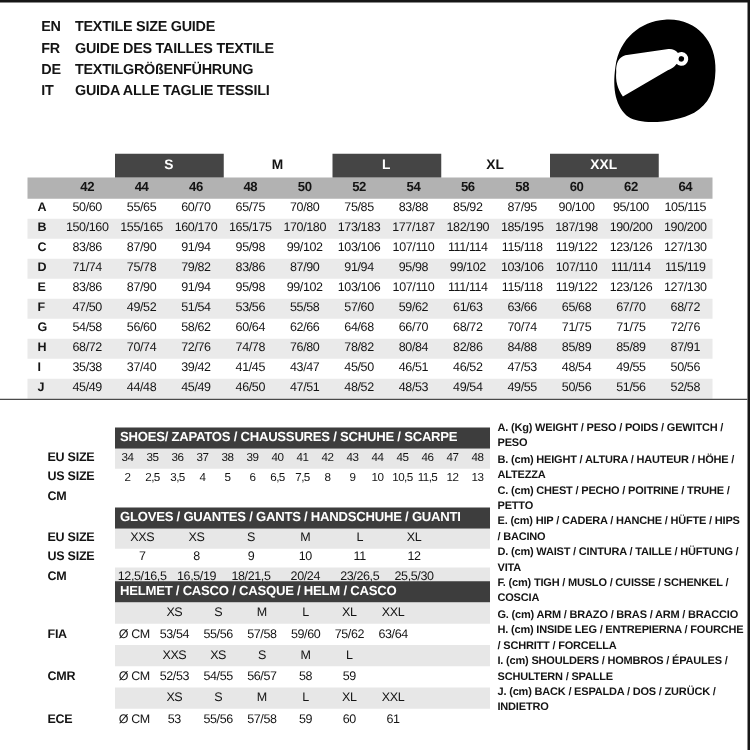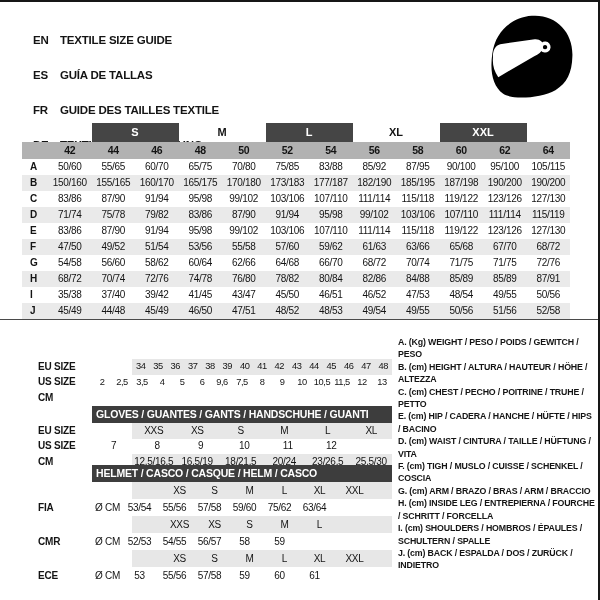--- a/index.html
+++ b/index.html
@@ -3,21 +3,21 @@
 <meta charset="utf-8">
 <style>
   html,body{margin:0;padding:0;background:#fff;}
   #frame{
     position:relative;width:600px;height:600px;background:#fff;overflow:hidden;
     box-sizing:border-box;border-top:2px solid #161616;border-right:2px solid #161616;
     font-family:"Liberation Sans",sans-serif;color:#141414;
   }
   
   .langs{position:absolute;left:33px;top:11px;}
-  .lang-row{display:flex;height:17.2px;align-items:center;font-weight:700;font-size:11.5px;letter-spacing:-0.2px;margin-top:18px;}
+  .lang-row{display:flex;height:17.2px;align-items:center;font-weight:700;font-size:11.5px;letter-spacing:-0.2px;}
   .lang-code{width:27px;}
   .helmet-svg{position:absolute;left:482px;top:6px;width:100px;height:102px;}
   
   .sizetable{position:absolute;left:22px;top:121px;width:548px;}
   .t-row{display:grid;grid-template-columns:26px repeat(12,1fr);align-items:center;line-height:1;}
   .group-row{height:19px;}
   .group-box{height:19px;display:flex;align-items:center;justify-content:center;font-weight:700;font-size:11px;}
   .group-dark{background:#454545;color:#fff;}
   .size-row{height:17px;background:#b2b2b2;font-weight:700;font-size:10.5px;}
   .data-row{height:16px;font-size:10px;}
@@ -29,44 +29,40 @@
   .mtable{position:absolute;left:30px;width:362px;}
   .m-row{display:grid;grid-template-columns:62px 300px;height:15.5px;line-height:1;}
   .helmet-t .m-row{height:17px;}
   .bar-row{height:17px !important;}
   .m-label{font-weight:700;font-size:10px;display:flex;align-items:center;padding-left:8px;letter-spacing:-0.2px;}
   .bar{background:#3d3d3d;color:#fff;font-weight:700;font-size:10.5px;display:flex;align-items:center;padding-left:4px;letter-spacing:-0.2px;}
   .m-content{display:grid;height:100%;align-items:center;}
   .cols15{grid-template-columns:repeat(15,1fr);}
   .cols6{grid-template-columns:repeat(6,43.5px) 1fr;}
   .colsH{grid-template-columns:30px repeat(6,35px) 1fr;}
-  .gray{background:#e7e7e7;margin-left:40px;}
+  .gray{background:#e7e7e7;}
   .m-cell{text-align:center;font-size:10px;letter-spacing:-0.3px;}
   .shoes .m-cell{font-size:9.3px;letter-spacing:-0.45px;}
   .m-unit{text-align:left;padding-left:3px;}
   
   .legend{position:absolute;left:398px;top:334px;width:197px;}
   .legend-item{font-weight:700;font-size:8.8px;line-height:12.4px;letter-spacing:-0.15px;}
 </style>
 </head>
 <body>
 
 <div id="frame">
 
   <div class="langs">
 
       <div class="lang-row">
         <span class="lang-code">EN</span>
         <span class="lang-text">TEXTILE SIZE GUIDE</span>
       </div>
 
-      <div class="lang-row">
-        <span class="lang-code">ES</span>
-        <span class="lang-text">GUÍA DE TALLAS</span>
-      </div>
 
       <div class="lang-row">
         <span class="lang-code">FR</span>
         <span class="lang-text">GUIDE DES TAILLES TEXTILE</span>
       </div>
 
       <div class="lang-row">
         <span class="lang-code">DE</span>
         <span class="lang-text">TEXTILGRÖßENFÜHRUNG</span>
       </div>
@@ -262,20 +258,21 @@
           <div class="cell">52/58</div>
         </div>
       </div>
   </div>
 
   <div class="divider"></div>
 
   <div class="mtable shoes" style="top:340px">
     <div class="m-row bar-row">
       <div class="m-label"></div>
+      <div class="bar">SHOES/ ZAPATOS / CHAUSSURES / SCHUHE / SCARPE</div>
     </div>
     <div id="shoes-body">
         <div class="m-row">
           <div class="m-label">EU SIZE</div>
           <div class="m-content cols15 gray">
             <div class="m-cell">34</div>
             <div class="m-cell">35</div>
             <div class="m-cell">36</div>
             <div class="m-cell">37</div>
             <div class="m-cell">38</div>
@@ -293,21 +290,21 @@
         </div>
         <div class="m-row">
           <div class="m-label">US SIZE</div>
           <div class="m-content cols15">
             <div class="m-cell">2</div>
             <div class="m-cell">2,5</div>
             <div class="m-cell">3,5</div>
             <div class="m-cell">4</div>
             <div class="m-cell">5</div>
             <div class="m-cell">6</div>
-            <div class="m-cell">9,6</div>
+            <div class="m-cell">6,5</div>
             <div class="m-cell">7,5</div>
             <div class="m-cell">8</div>
             <div class="m-cell">9</div>
             <div class="m-cell">10</div>
             <div class="m-cell">10,5</div>
             <div class="m-cell">11,5</div>
             <div class="m-cell">12</div>
             <div class="m-cell">13</div>
           </div>
         </div>

